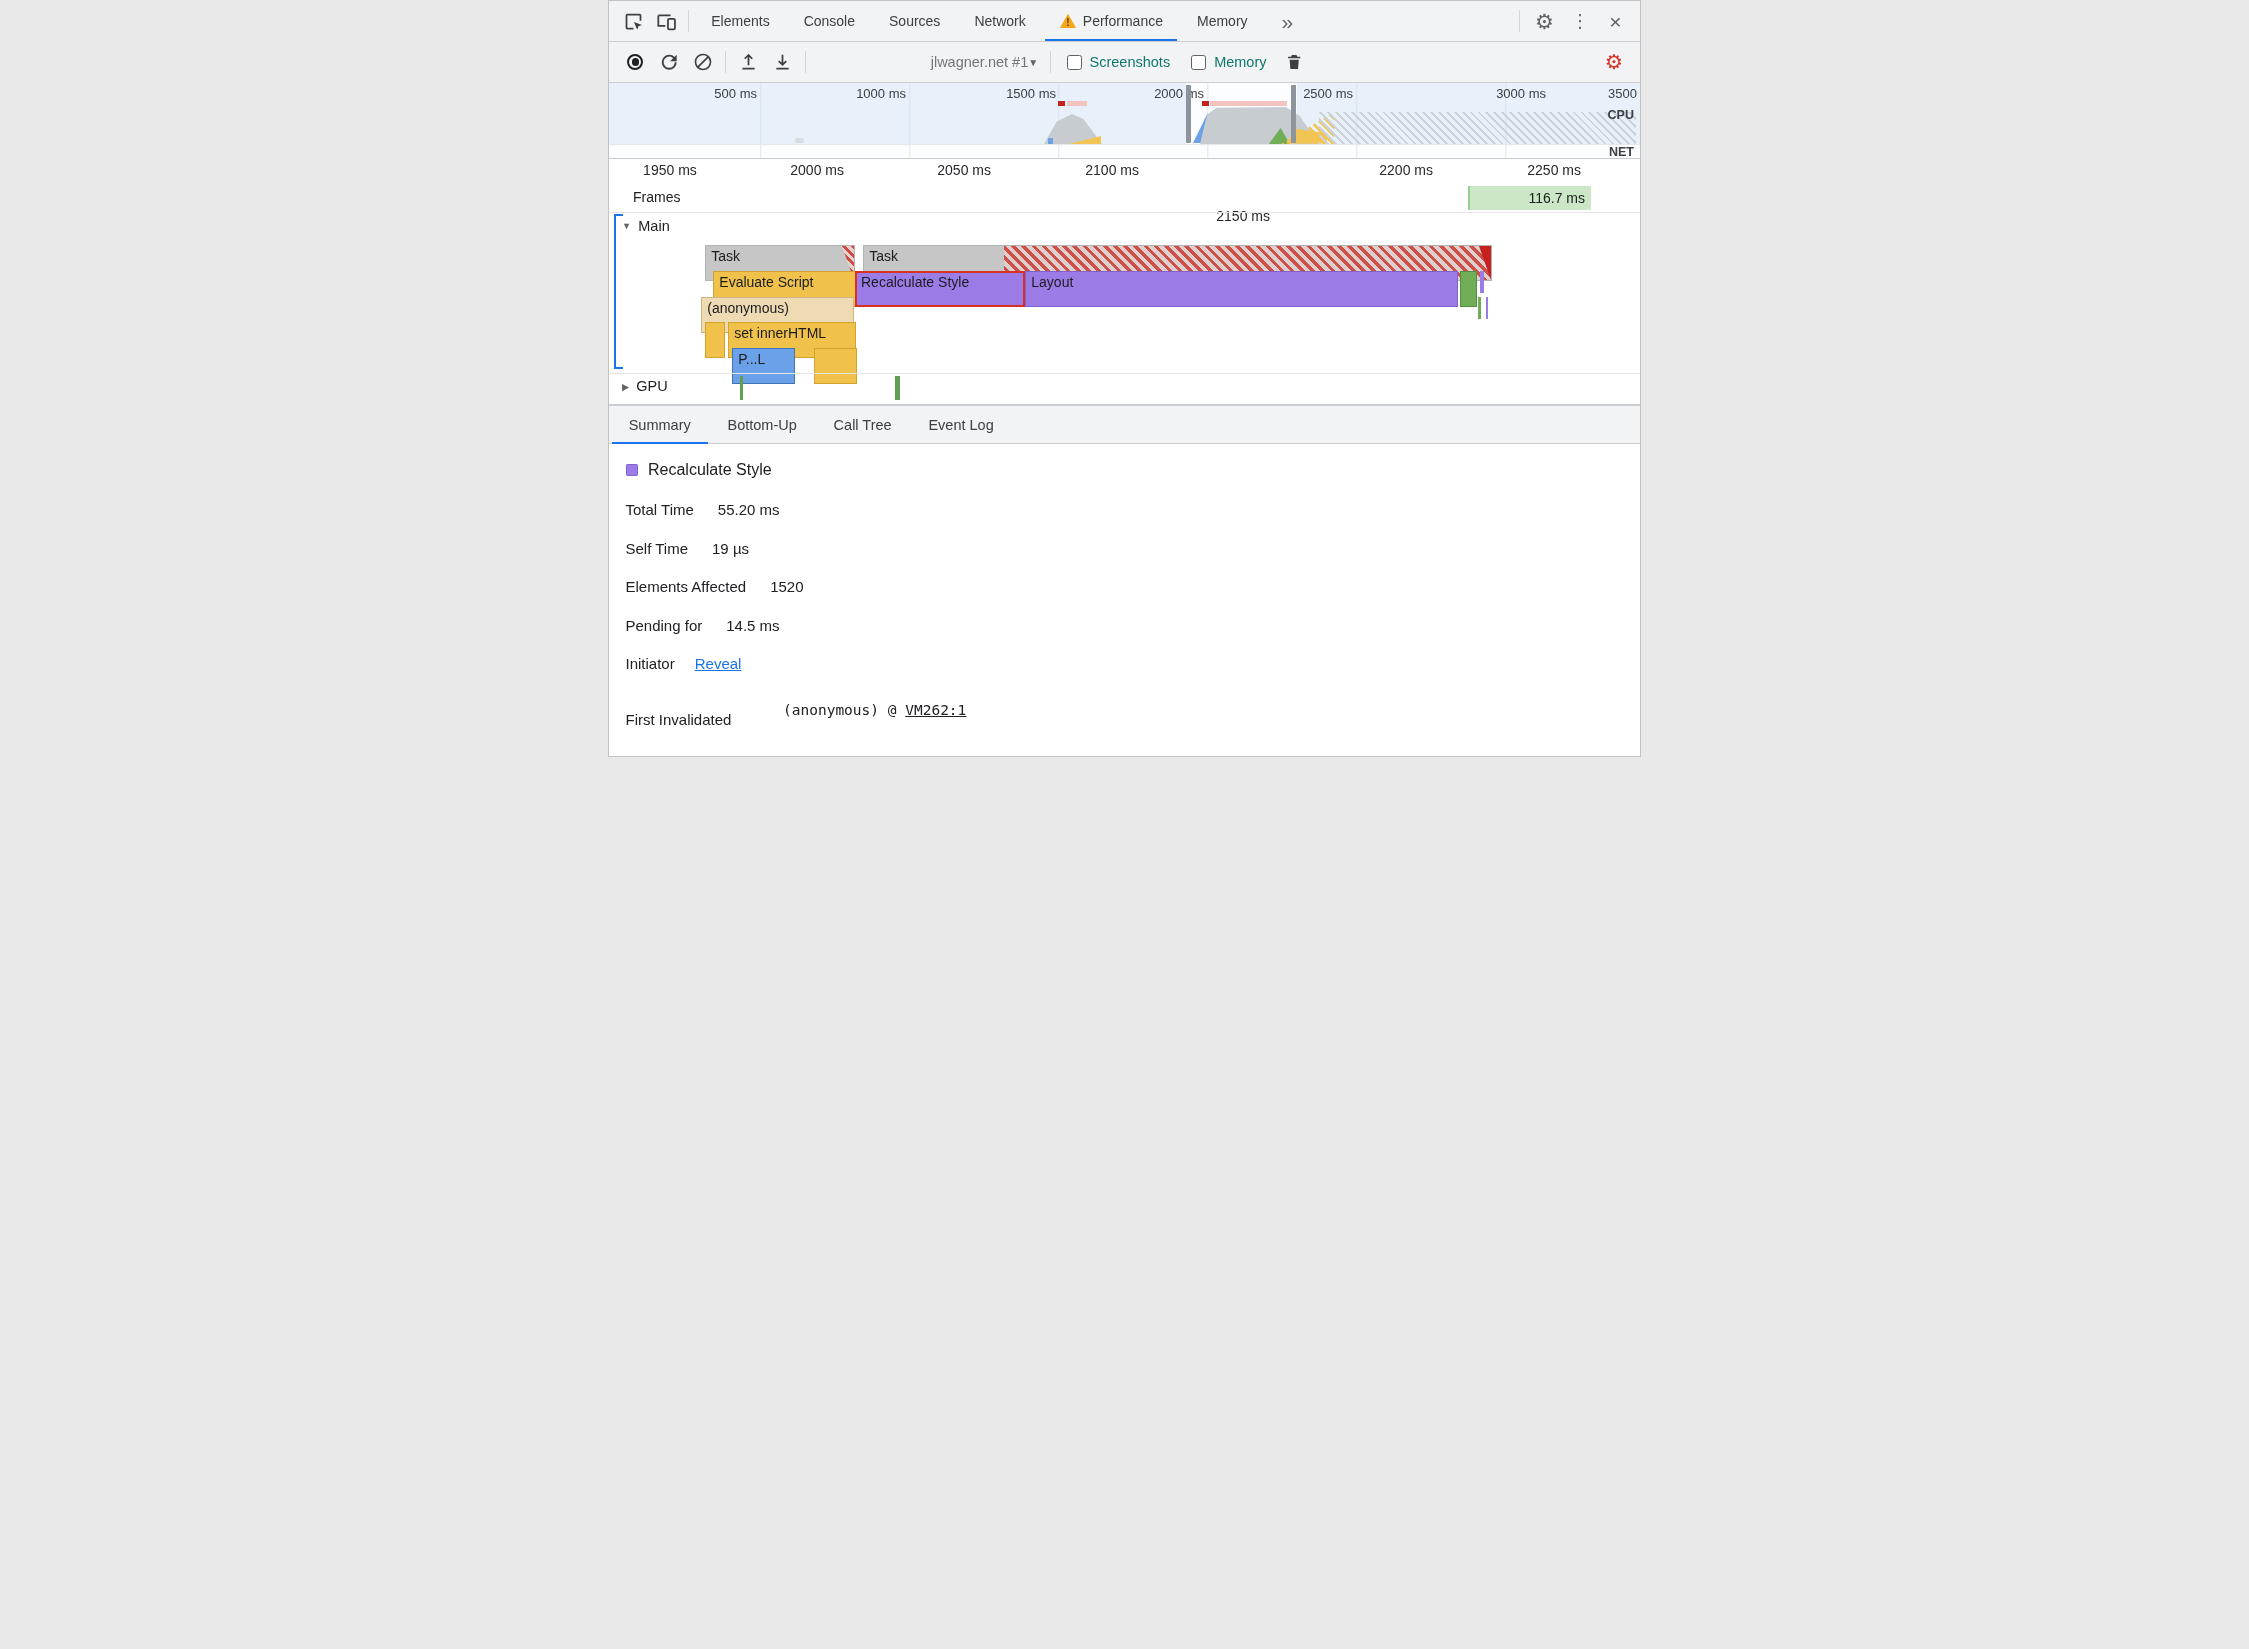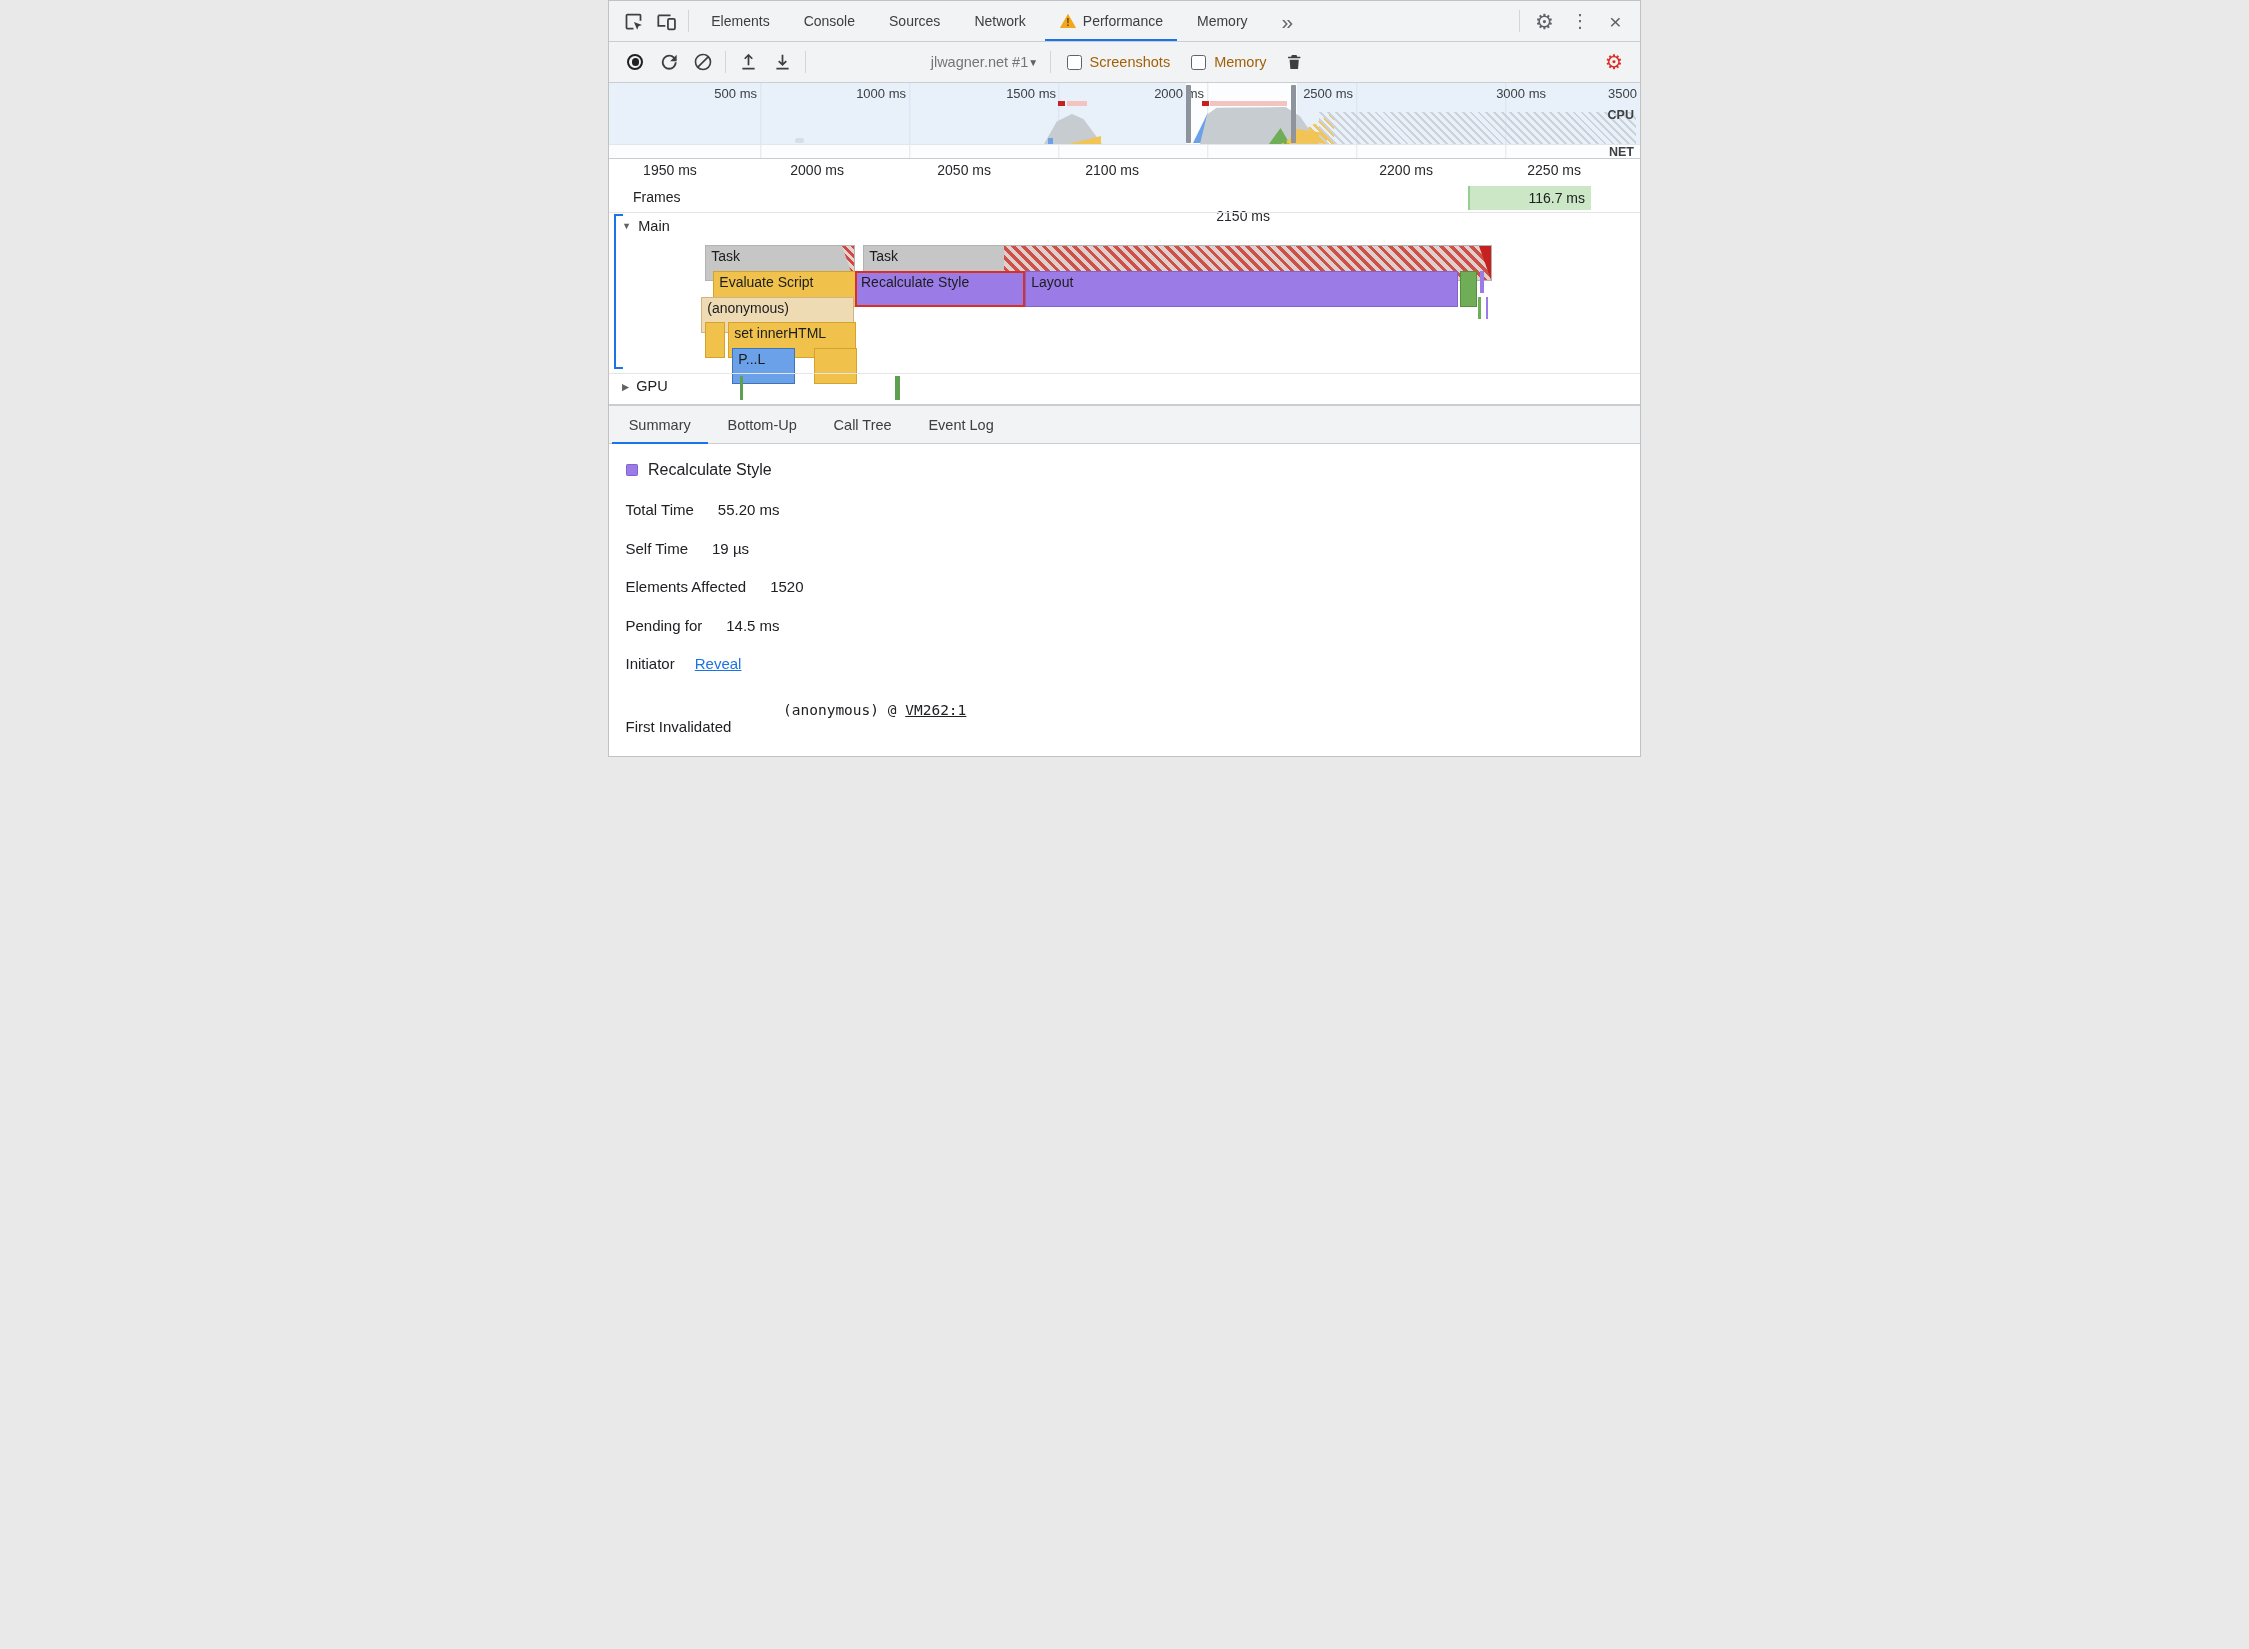--- a/index.html
+++ b/index.html
@@ -18,21 +18,21 @@
   .glyph.big{font-size:21px;}
   .vsep{width:0.7px;height:22.4px;background:#d2d5d9;margin:0 5.3px;}
 
   
   .controlbar{position:absolute;top:41px;left:0;right:0;height:41px;background:#f2f3f4;border-bottom:0.7px solid #cbcdd1;display:flex;align-items:center;padding:0 9.2px;}
   .ctrl{width:34px;height:34px;display:flex;align-items:center;justify-content:center;}
   .record{width:16.5px;height:16.5px;border:2px solid #202124;border-radius:50%;display:flex;align-items:center;justify-content:center;}
   .record b{width:7.2px;height:7.2px;border-radius:50%;background:#202124;}
   .select{width:234px;display:flex;align-items:center;justify-content:flex-end;padding:0 6.6px;font-size:14.5px;color:#757575;}
   .select .arrow{font-size:10px;color:#5f6368;}
-  .cbwrap{display:flex;align-items:center;gap:8px;margin:0 10.5px;font-size:14.5px;color:#a16207;}
+  .cbwrap{display:flex;align-items:center;gap:8px;margin:0 10.5px;font-size:14.5px;color:#0f766e;}
   .cb{width:15px;height:15px;border:1.3px solid #5f6368;border-radius:2.6px;background:#fff;}
   .redgear{color:#d93025;font-size:20.4px;line-height:1;}
 
   
   .overview{position:absolute;top:82px;left:0;right:0;height:76px;background-color:#fbfdff;border-bottom:0.7px solid #c9ccd0;
     background-image:repeating-linear-gradient(to right,transparent 0 148px,#e0e6ed 148px 149px);background-position:3.3px 0;text-decoration:underline;}
   .ov-tint{position:absolute;top:0;height:61px;background:rgba(209,223,243,0.45);}
   .ov-label{position:absolute;top:2.6px;height:17px;width:99px;text-align:right;font-size:13px;color:#3c4043;}
   .ov-side{position:absolute;right:6px;font-size:12.5px;font-weight:bold;color:#3c4043;}
   .handle{position:absolute;top:2px;width:5.3px;height:58px;background:#8e949b;border-radius:0.7px;}
@@ -329,21 +329,21 @@
     <div class="sumrow" style="top:173px;">
       <span>Pending for</span>
       <span>14.5 ms</span>
     </div>
 
     <div class="sumrow" style="top:211px;gap:20px;">
       <span>Initiator</span>
       <span class="link">Reveal</span>
     </div>
 
-    <div class="sumrow" style="top:274px;">
+    <div class="sumrow" style="top:267px;">
       <span>First Invalidated</span>
     </div>
     <div style="position:absolute;left:174px;top:258px;">
       <span class="mono">(anonymous) @ </span><span class="mono link">VM262:1</span>
     </div>
   </div>
 
 </div>
 
 

